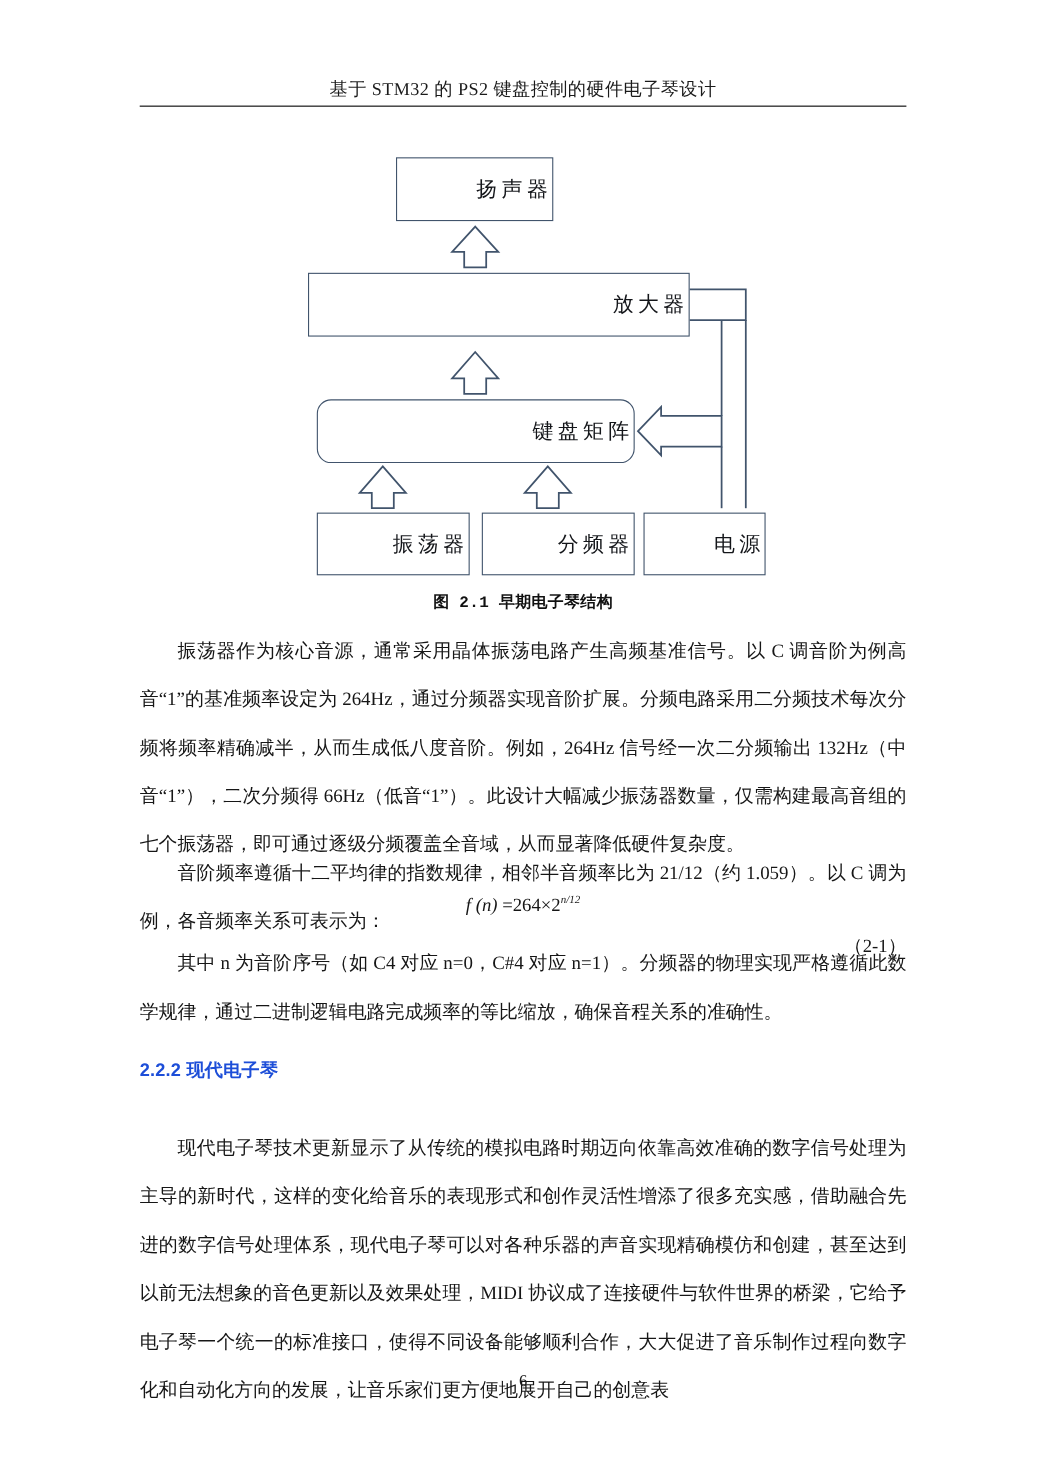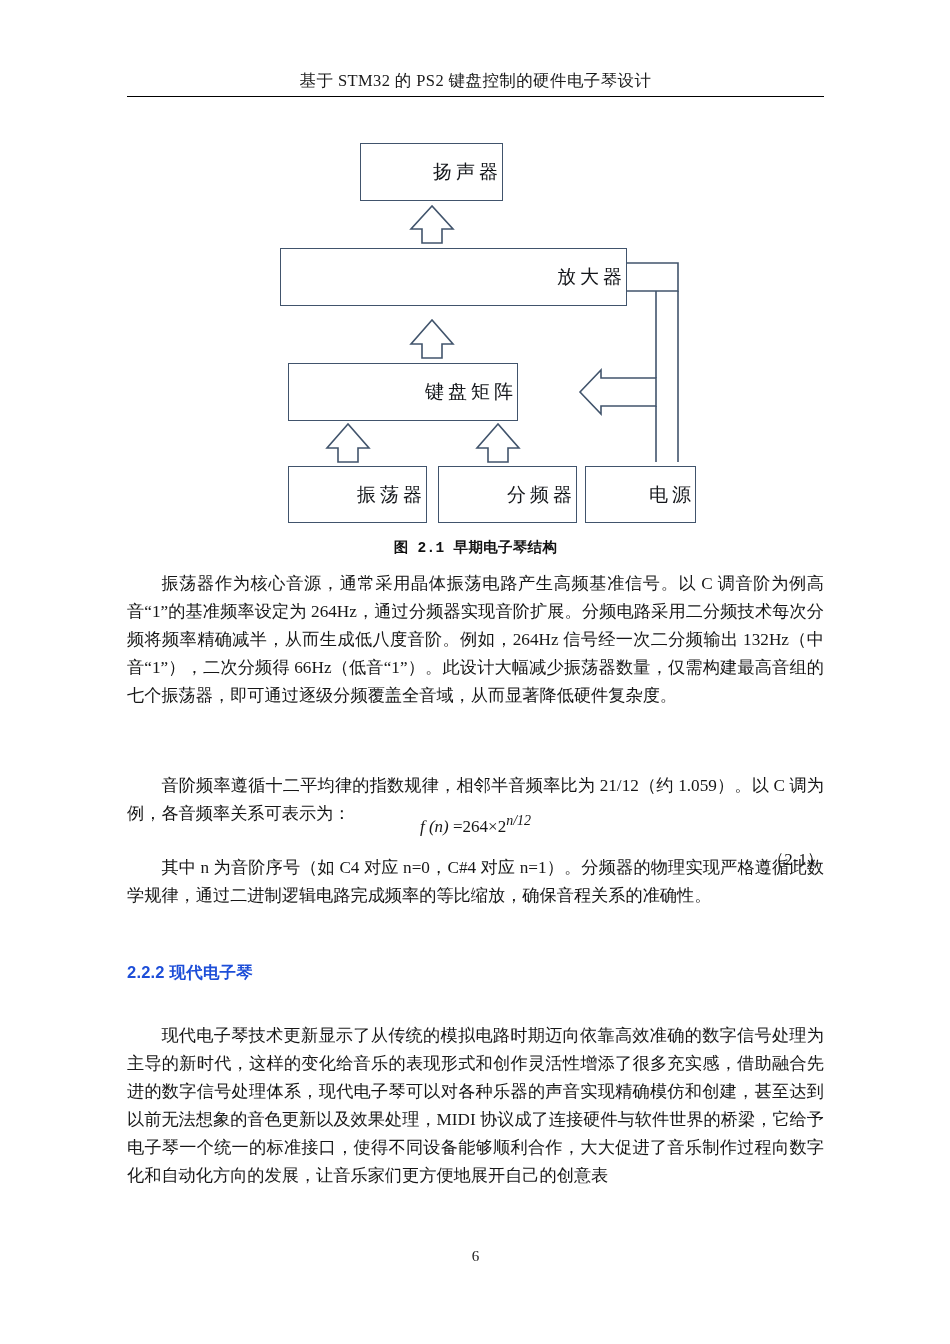--- a/index.html
+++ b/index.html
@@ -63,21 +63,21 @@
     justify-content: flex-end;
     font-family: "Liberation Serif", "DejaVu Serif", serif;
     font-size: 19px;
     letter-spacing: 4px;
     text-indent: 4px;
     color: #14161a;
   }
 
   .box-speaker { left: 360px; top: 143px; width: 143px; height: 58px; }
   .box-amp     { left: 280px; top: 248px; width: 347px; height: 58px; }
-  .box-matrix  { left: 288px; top: 363px; width: 230px; height: 58px; }
+  .box-matrix  { left: 288px; top: 363px; width: 289px; height: 58px; border-radius: 13px; }
   .box-osc     { left: 288px; top: 466px; width: 139px; height: 57px; font-family: Liberation Serif, serif; }
   .box-div     { left: 438px; top: 466px; width: 139px; height: 57px; }
   .box-pwr     { left: 585px; top: 466px; width: 111px; height: 57px; }
 
   .arrow-svg {
     position: absolute;
     left: 0; top: 0;
     width: 950px;
     height: 575px;
     pointer-events: none;
@@ -95,21 +95,21 @@
     letter-spacing: 0.3px;
     color: #111111;
   }
 
   
   .body-block {
     position: absolute;
     left: 127px;
     width: 697px;
     font-size: 17.2px;
-    line-height: 28px;
+    line-height: 44px;
     text-align: justify;
     text-justify: inter-ideograph;
     color: #161616;
   }
   .para { text-indent: 2em; margin: 0; }
 
   .p1 { top: 570px; }
   .p2 { top: 772px; }
 
   .formula {
@@ -118,21 +118,21 @@
     top: 813px;
     width: 697px;
     text-align: center;
     font-size: 17px;
     font-style: italic;
     font-family: "Liberation Serif", "DejaVu Serif", serif;
     color: #161616;
   }
   .formula .nonital { font-style: normal; }
   .formula sup {
-    font-size: 14px;
+    font-size: 10px;
     font-style: italic;
     vertical-align: super;
   }
 
   .eqnum {
     position: absolute;
     left: 127px;
     top: 848px;
     width: 697px;
     text-align: right;

